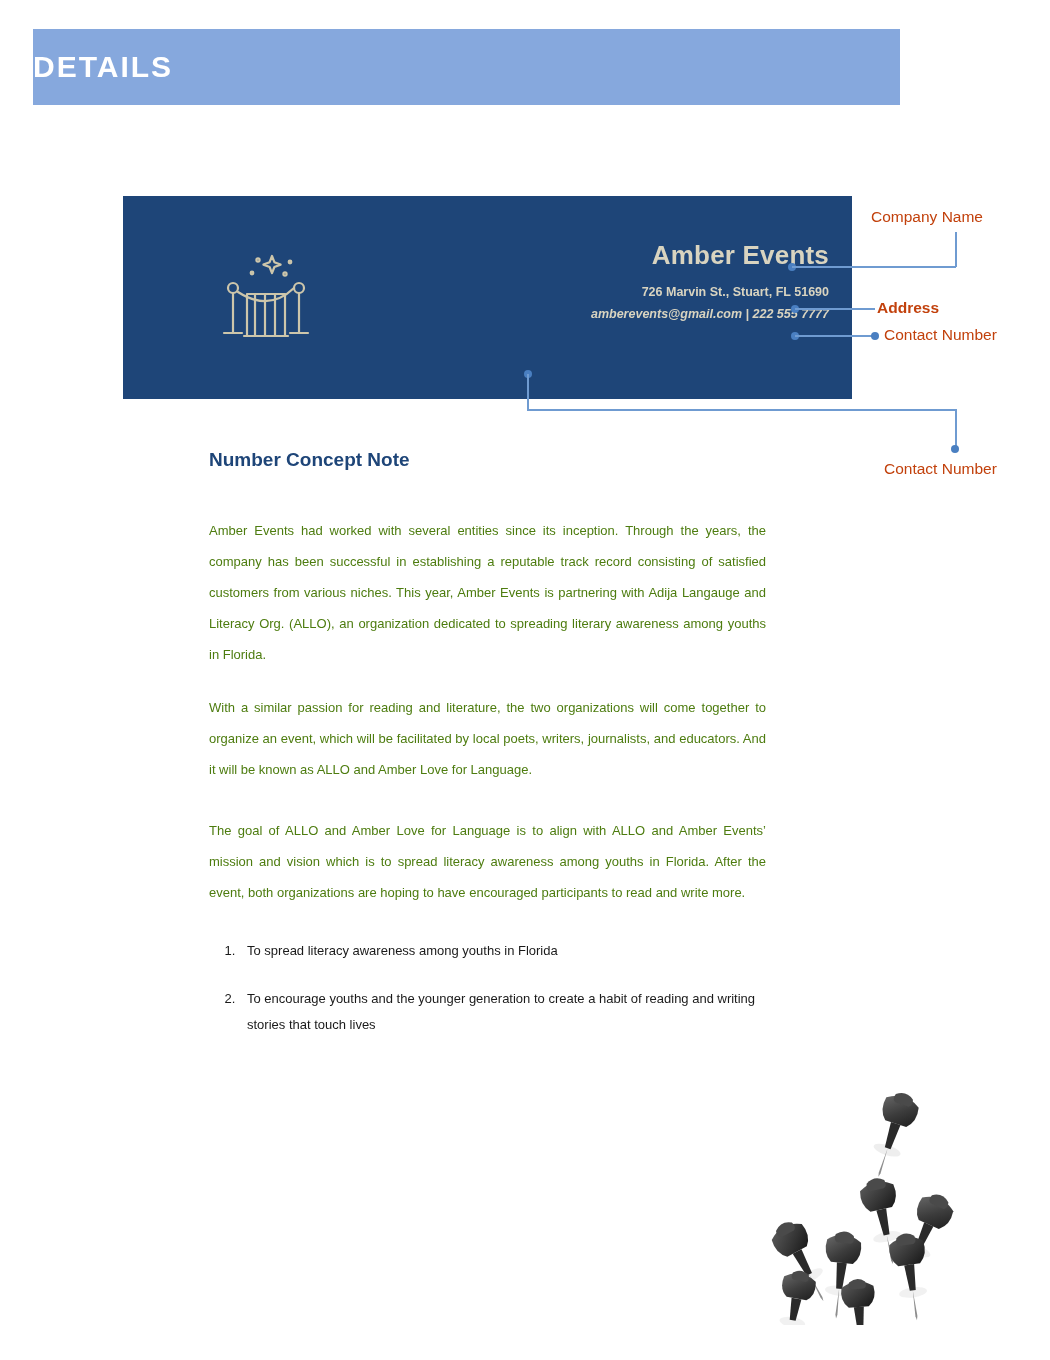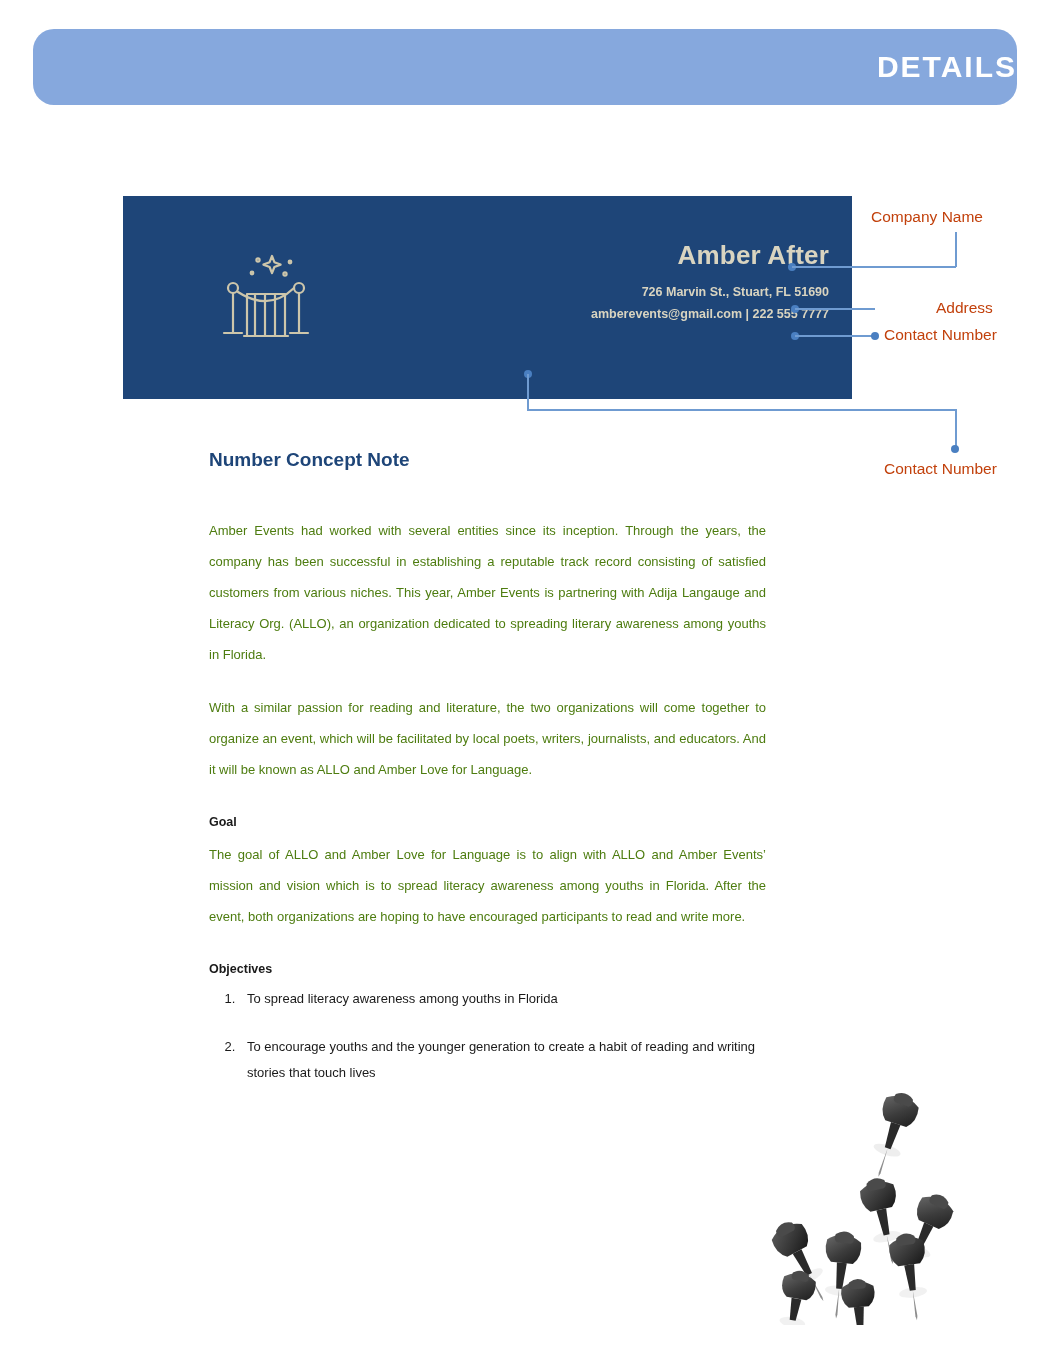--- a/index.html
+++ b/index.html
@@ -14,27 +14,26 @@
     font-family: "Liberation Sans", sans-serif;
     color: #222;
     overflow: hidden;
   }
 
   
   .details-banner {
     position: absolute;
     left: 33px;
     top: 29px;
-    width: 984px;
+    width: 867px;
     height: 76px;
     background: #86a8dd;
     display: flex;
     align-items: center;
-    justify-content: flex-end;
-    border-radius: 21px;
+    justify-content: flex-start;
   }
   .details-banner .title {
     color: #ffffff;
     font-size: 30px;
     font-weight: bold;
     letter-spacing: 2px;
   }
 
   
   .doc-card {
@@ -78,20 +77,21 @@
   .company-address {
     font-size: 12.5px;
     font-weight: bold;
     color: #d9d4c0;
     margin-bottom: 8px;
   }
   .company-contact {
     font-size: 12.5px;
     font-weight: bold;
     color: #d9d4c0;
+    font-style: italic;
   }
 
   
   .doc-body {
     position: relative;
     padding: 50px 86px 0 86px;
     width: 729px;
     box-sizing: border-box;
   }
   .doc-heading {
@@ -187,49 +187,47 @@
 
         <path d="M27 48 q31 20 56 -4"></path>
 
         <path d="M36 50 h38 v42 h-38 z" fill="none"></path>
         <path d="M44 50 v42 M54 50 v42 M64 50 v42"></path>
         <path d="M33 92 h44"></path>
       </svg>
     </div>
 
     <div class="company-block">
-      <div class="company-name">Amber After</div>
+      <div class="company-name">Amber Events</div>
       <div class="company-address">726 Marvin St., Stuart, FL 51690</div>
       <div class="company-contact">amberevents@gmail.com | 222 555 7777</div>
     </div>
   </div>
 
   <div class="doc-body">
     <div class="doc-heading">Number Concept Note</div>
 
     <p class="para">Amber Events had worked with several entities since its inception. Through the years, the company has been successful in establishing a reputable track record consisting of satisfied customers from various niches. This year, Amber Events is partnering with Adija Langauge and Literacy Org. (ALLO), an organization dedicated to spreading literary awareness among youths in Florida.</p>
     <p class="para last">With a similar passion for reading and literature, the two organizations will come together to organize an event, which will be facilitated by local poets, writers, journalists, and educators. And it will be known as ALLO and Amber Love for Language.</p>
 
-    <div class="sec-label">Goal</div>
     <p class="para last">The goal of ALLO and Amber Love for Language is to align with ALLO and Amber Events’ mission and vision which is to spread literacy awareness among youths in Florida. After the event, both organizations are hoping to have encouraged participants to read and write more.</p>
 
-    <div class="sec-label">Objectives</div>
     <ol class="objectives">
       <li>To spread literacy awareness among youths in Florida</li>
       <li>To encourage youths and the younger generation to create a habit of reading and writing stories that touch lives</li>
     </ol>
   </div>
 </div>
 
 <div class="callout-label" style="left:871px; top:208px;">Company Name</div>
 <div class="dot" style="left:788px; top:263px;"></div>
 <div class="leader h" style="left:792px; top:266px; width:164px;"></div>
 <div class="leader v" style="left:955px; top:232px; height:35px;"></div>
 
-<div class="callout-label" style="left:936px; top:299px;">Address</div>
+<div class="callout-label" style="left:877px; top:299px;font-weight:bold;">Address</div>
 <div class="dot" style="left:791px; top:305px;"></div>
 <div class="leader h" style="left:795px; top:308px; width:80px;"></div>
 
 <div class="callout-label" style="left:884px; top:326px;">Contact Number</div>
 <div class="dot" style="left:791px; top:332px;"></div>
 <div class="leader h" style="left:795px; top:335px; width:80px;"></div>
 <div class="dot" style="left:871px; top:332px;"></div>
 
 <div class="dot" style="left:524px; top:370px;"></div>
 <div class="leader v" style="left:527px; top:374px; height:36px;"></div>

